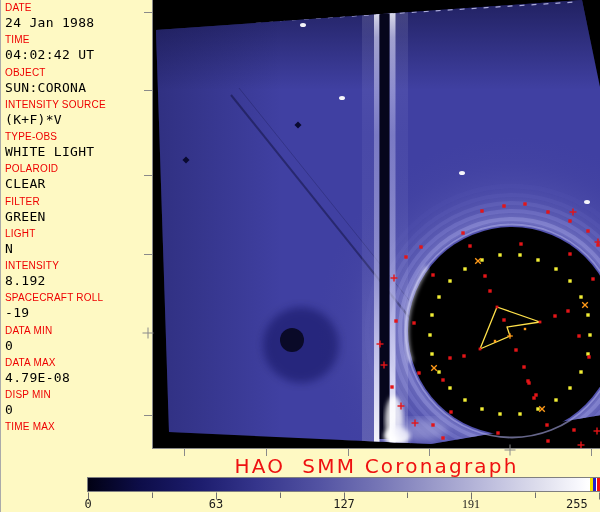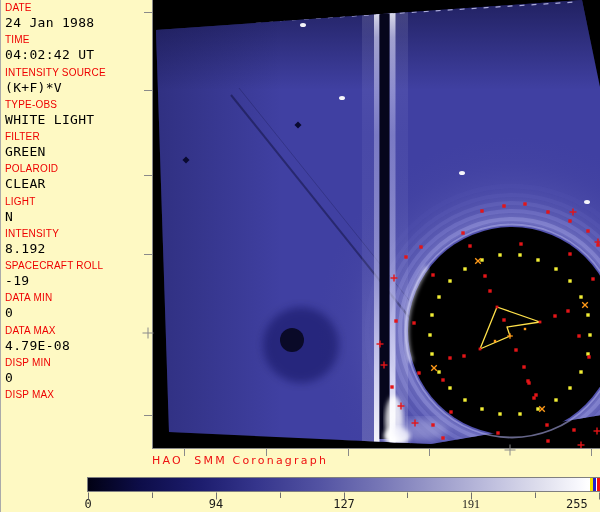--- a/index.html
+++ b/index.html
@@ -11,22 +11,22 @@
   .field{height:32.28px;padding-left:4px;overflow:visible;}
   .flabel{font-size:10px;line-height:11px;color:#ee0000;letter-spacing:0.2px;
           font-family:"Liberation Sans",sans-serif;white-space:nowrap;}
   .fvalue{font-size:13px;line-height:19px;color:#000000;letter-spacing:0.3px;
           font-family:"DejaVu Sans Mono",monospace;white-space:nowrap;}
   
   #display{position:absolute;left:151px;top:0;width:449px;height:448px;background:#000;overflow:hidden;}
   #scene{position:absolute;left:0;top:0;}
   #overlay{position:absolute;left:0;top:0;pointer-events:none;}
   
-  #title{position:absolute;left:151px;top:454px;width:449px;text-align:left;
-         font-size:11px;letter-spacing:2.2px;white-space:pre;
+  #title{position:absolute;left:151px;top:454px;width:449px;text-align:center;
+         font-size:20px;letter-spacing:2.2px;white-space:pre;
          font-family:"DejaVu Sans",sans-serif;color:#ee1111;}
   
   #cbar{position:absolute;left:86px;top:477px;width:513px;height:15px;border:1px solid #808080;box-sizing:border-box;}
   #cbar-grad{position:absolute;left:0;top:0;width:100%;height:100%;
      background:linear-gradient(90deg,#010114 0%,#0d0d48 10%,#1d1d6e 22%,#35358c 33%,
        #5252a2 45%,#7676b6 57%,#9b9bca 68%,#bfbfde 79%,#e0e0ee 89%,#f8f8fd 96%,#ffffff 98%);}
   .cstripe{position:absolute;top:0;height:100%;}
   .cbar-label{position:absolute;top:498px;font-size:12px;line-height:13px;color:#1a1a1a;
      font-family:"DejaVu Sans Mono",monospace;transform:translateX(-50%);}
 </style>
@@ -38,36 +38,40 @@
   <div id="meta">
       <div class="field">
         <div class="flabel">DATE</div>
         <div class="fvalue">24 Jan 1988</div>
       </div>
       <div class="field">
         <div class="flabel">TIME</div>
         <div class="fvalue">04:02:42 UT</div>
       </div>
       <div class="field">
+        <div class="flabel">OBJECT</div>
+        <div class="fvalue">SUN:CORONA</div>
+      </div>
+      <div class="field">
         <div class="flabel">INTENSITY SOURCE</div>
         <div class="fvalue">(K+F)*V</div>
       </div>
       <div class="field">
         <div class="flabel">TYPE-OBS</div>
         <div class="fvalue">WHITE LIGHT</div>
       </div>
       <div class="field">
+        <div class="flabel">POLAROID</div>
+        <div class="fvalue">CLEAR</div>
+      </div>
+      <div class="field">
         <div class="flabel">FILTER</div>
         <div class="fvalue">GREEN</div>
       </div>
       <div class="field">
-        <div class="flabel">POLAROID</div>
-        <div class="fvalue">CLEAR</div>
-      </div>
-      <div class="field">
         <div class="flabel">LIGHT</div>
         <div class="fvalue">N</div>
       </div>
       <div class="field">
         <div class="flabel">INTENSITY</div>
         <div class="fvalue">8.192</div>
       </div>
       <div class="field">
         <div class="flabel">SPACECRAFT ROLL</div>
         <div class="fvalue">-19</div>
@@ -78,21 +82,21 @@
       </div>
       <div class="field">
         <div class="flabel">DATA MAX</div>
         <div class="fvalue">4.79E-08</div>
       </div>
       <div class="field">
         <div class="flabel">DISP MIN</div>
         <div class="fvalue">0</div>
       </div>
       <div class="field">
-        <div class="flabel">DISP MAX</div>
+        <div class="flabel">TIME MAX</div>
       </div>
     </div>
 
   <div id="display">
     <svg id="scene" width="449" height="448" viewBox="151 0 449 448">
         <defs>
           <linearGradient id="pylGrad" x1="0" y1="0" x2="0" y2="1">
             <stop offset="0" stop-color="rgba(255,255,255,0.95)"></stop>
             <stop offset="0.08" stop-color="rgba(222,222,250,0.62)"></stop>
             <stop offset="0.3" stop-color="rgba(190,190,235,0.42)"></stop>
@@ -278,21 +282,21 @@
 
   <div id="cbar">
     <div id="cbar-grad"></div>
   <div class="cstripe" style="left:502px;width:3px;background:#f0e000;"></div>
       <div class="cstripe" style="left:505px;width:3px;background:#2222cc;"></div>
       <div class="cstripe" style="left:508px;width:1px;background:#ffffff;"></div>
       <div class="cstripe" style="left:509px;width:4px;background:#ee1111;"></div>
     </div>
   <div id="cbar-labels">
       <div class="cbar-label" style="left: 87px;">0</div>
-      <div class="cbar-label" style="left: 215px;">94</div>
+      <div class="cbar-label" style="left: 215px;">63</div>
       <div class="cbar-label" style="left: 343px;">127</div>
       <div class="cbar-label" style="left: 470px; font-family: Liberation Serif, serif;">191</div>
       <div class="cbar-label" style="left: 585px; transform: translateX(-92%);">255</div>
     </div>
 
   <svg id="overlay" width="600" height="512">
       <g stroke="#8a8a8a" stroke-width="1">
         <line x1="151.5" y1="0" x2="151.5" y2="448.5"></line>
         <line x1="151" y1="448.5" x2="600" y2="448.5"></line>
         <line x1="143" y1="12.5" x2="151" y2="12.5"></line>

